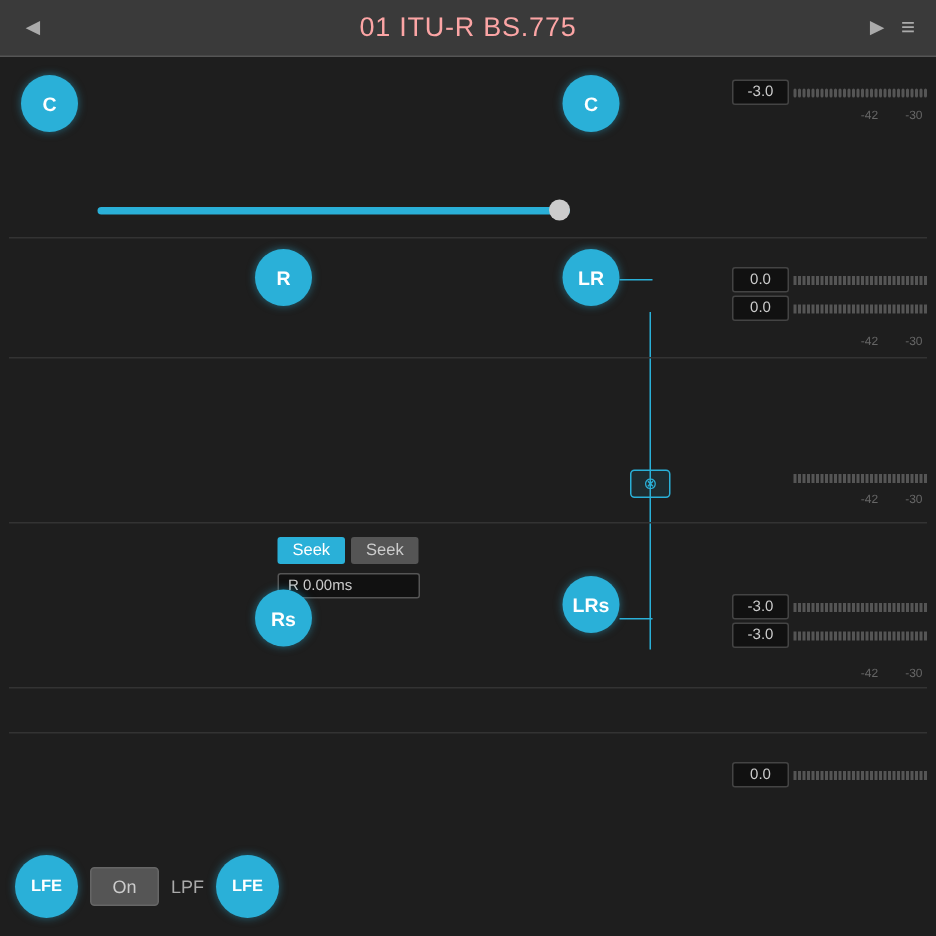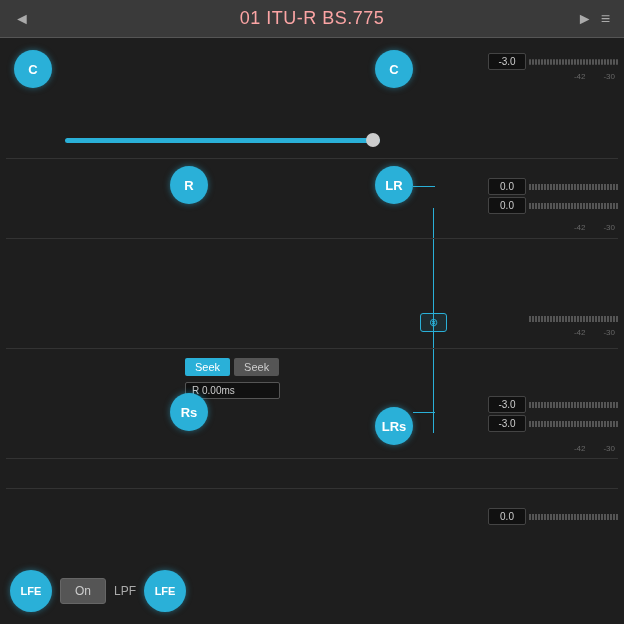--- a/index.html
+++ b/index.html
@@ -317,21 +317,21 @@
       <span class="delay-btn">Seek</span>
       <span class="seek-btn">Seek</span>
     </div>
     <div class="delay-inputs">
       <div class="delay-input-row">R  0.00ms</div>
     </div>
   </div>
 
   <div class="circle-btn" style="left:170px; top:355px;">Rs</div>
 
-  <div class="circle-btn" style="left:375px; top:369px;">LRs</div>
+  <div class="circle-btn" style="left:375px; top:346px;">LRs</div>
 
   <div class="link-btn" style="left:420px; top:275px; font-size:11px; padding:2px 8px;">
     <span>⊗</span>
   </div>
 
   <div style="position:absolute; right:6px; top:15px; display:flex; align-items:center; gap:3px;">
     <div style="border:1px solid #444; border-radius:2px; background:#111; color:#ccc; font-size:10px; width:38px; text-align:center; padding:2px 1px;">-3.0</div>
     <div style="display:flex; gap:1px; align-items:center; height:12px;">
 
       <div style="display:flex; gap:1px; align-items:center;">

